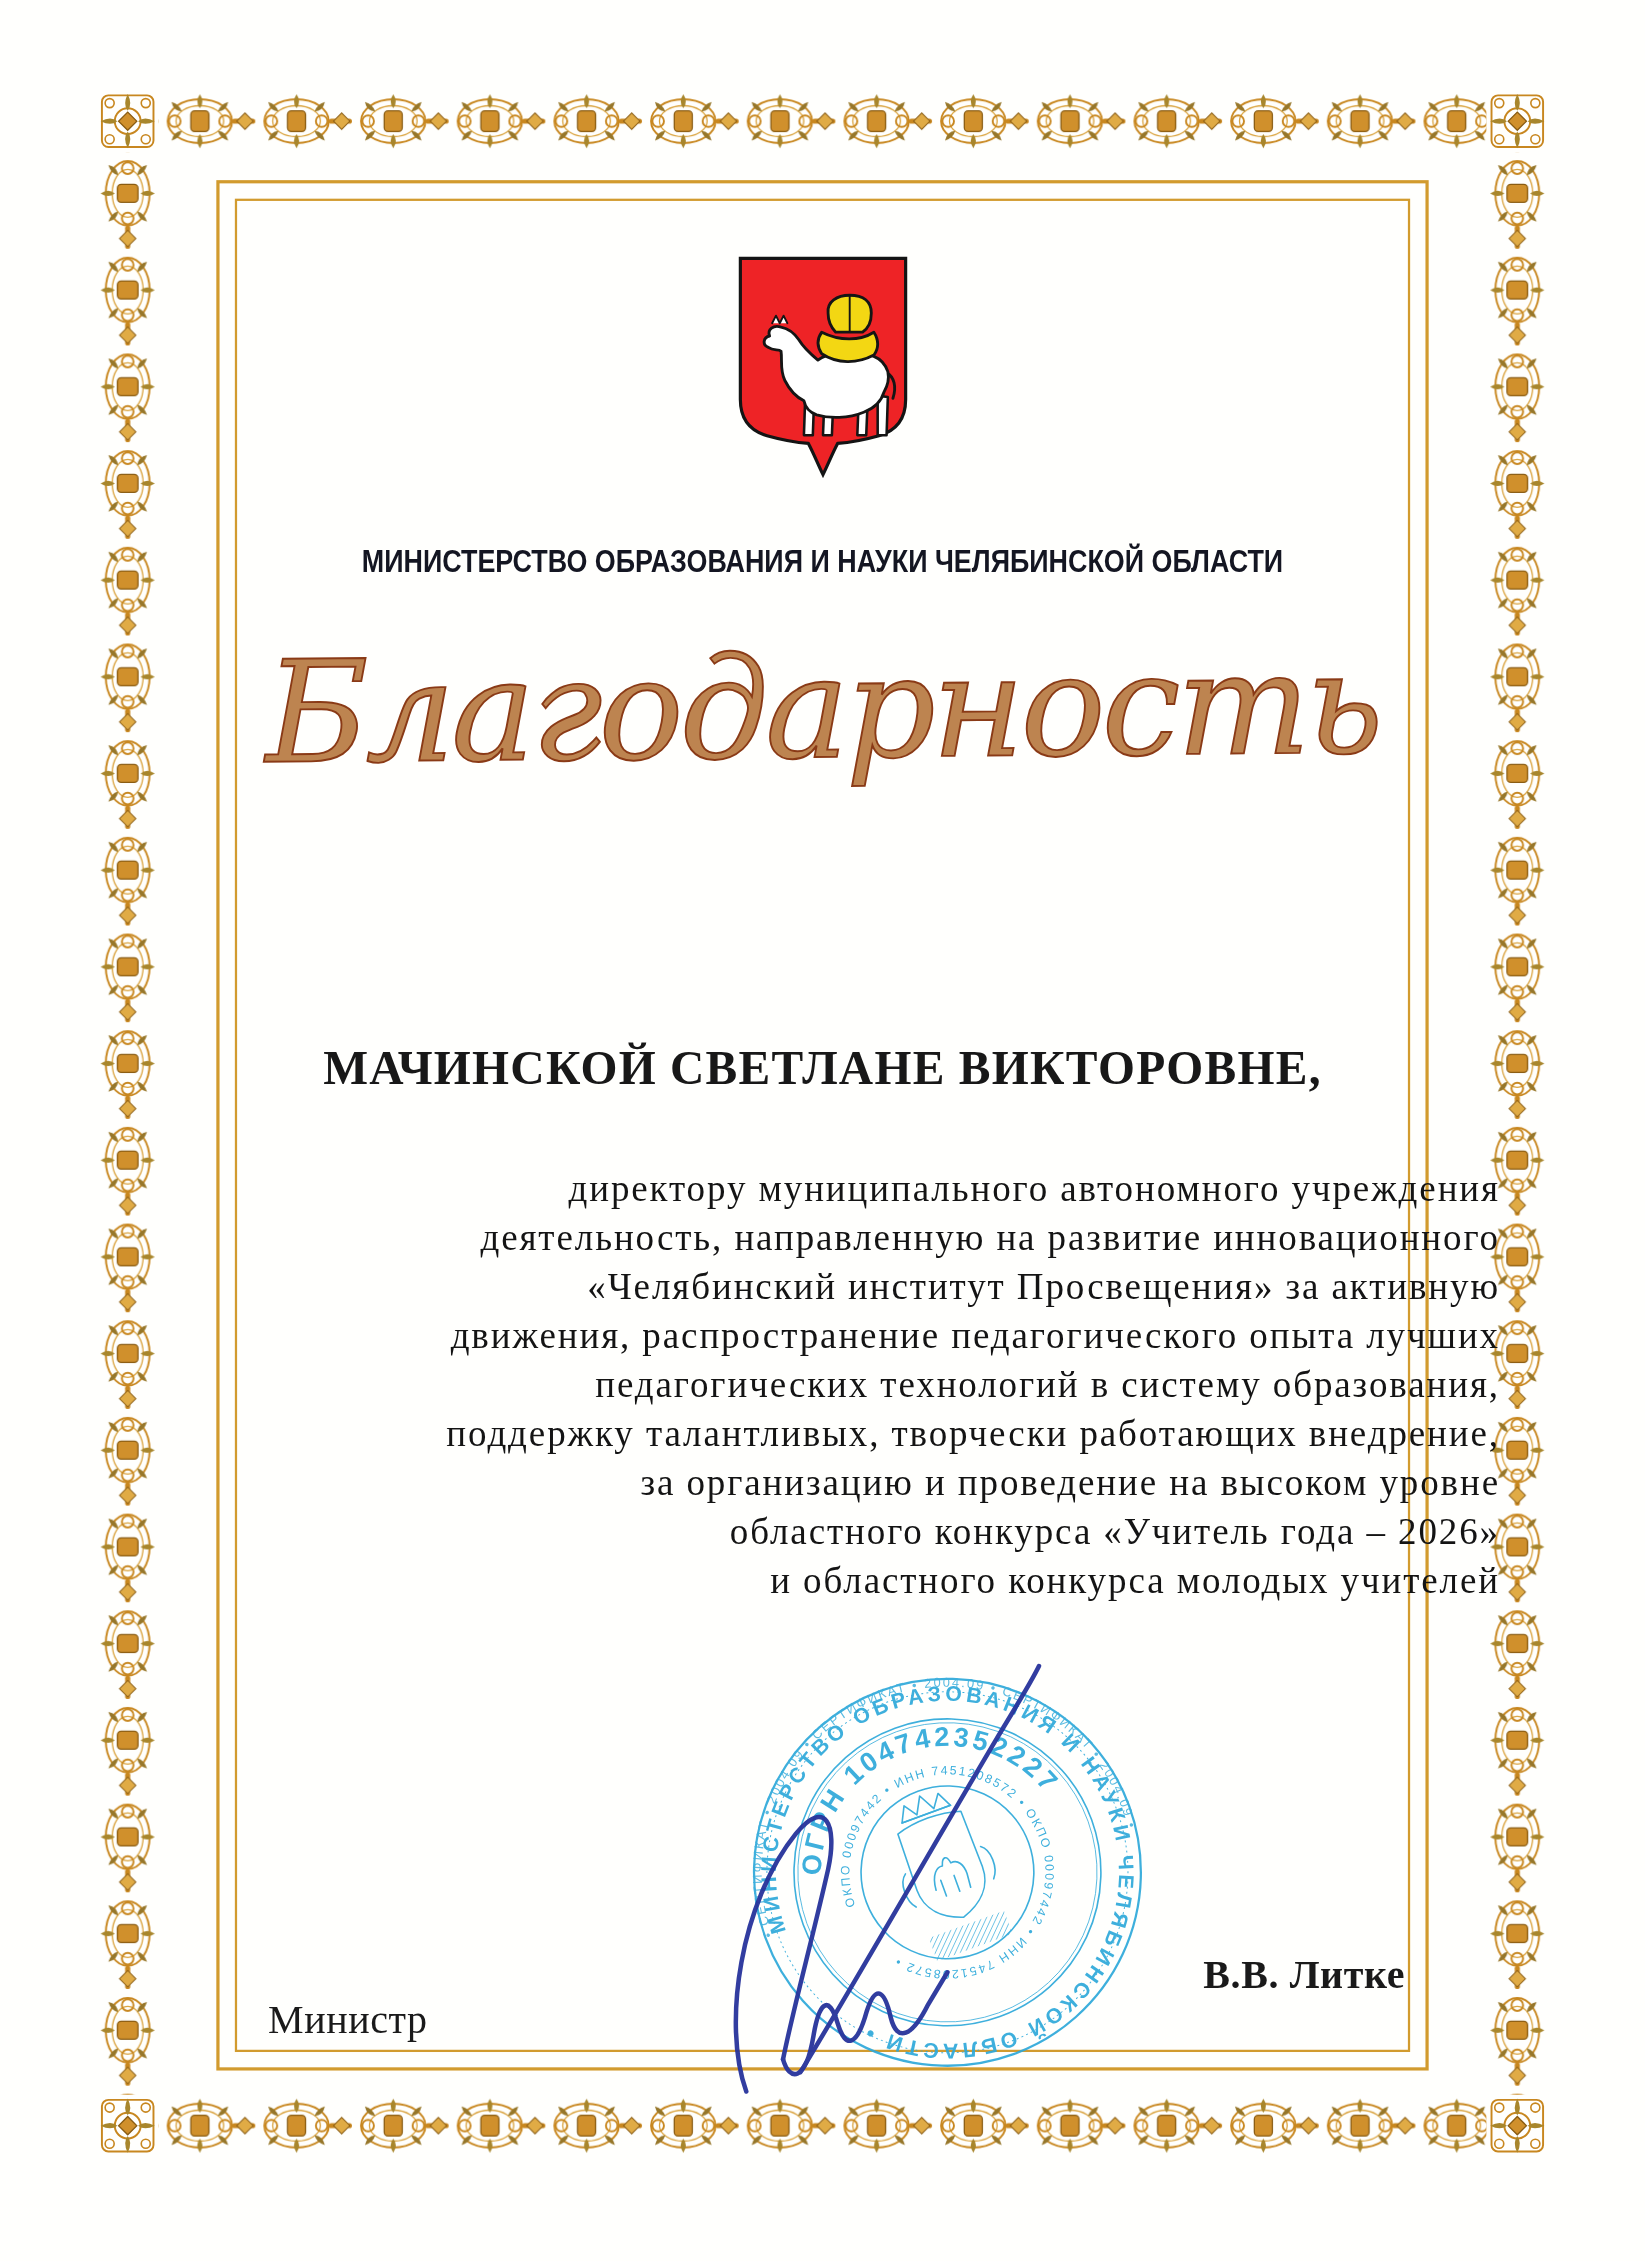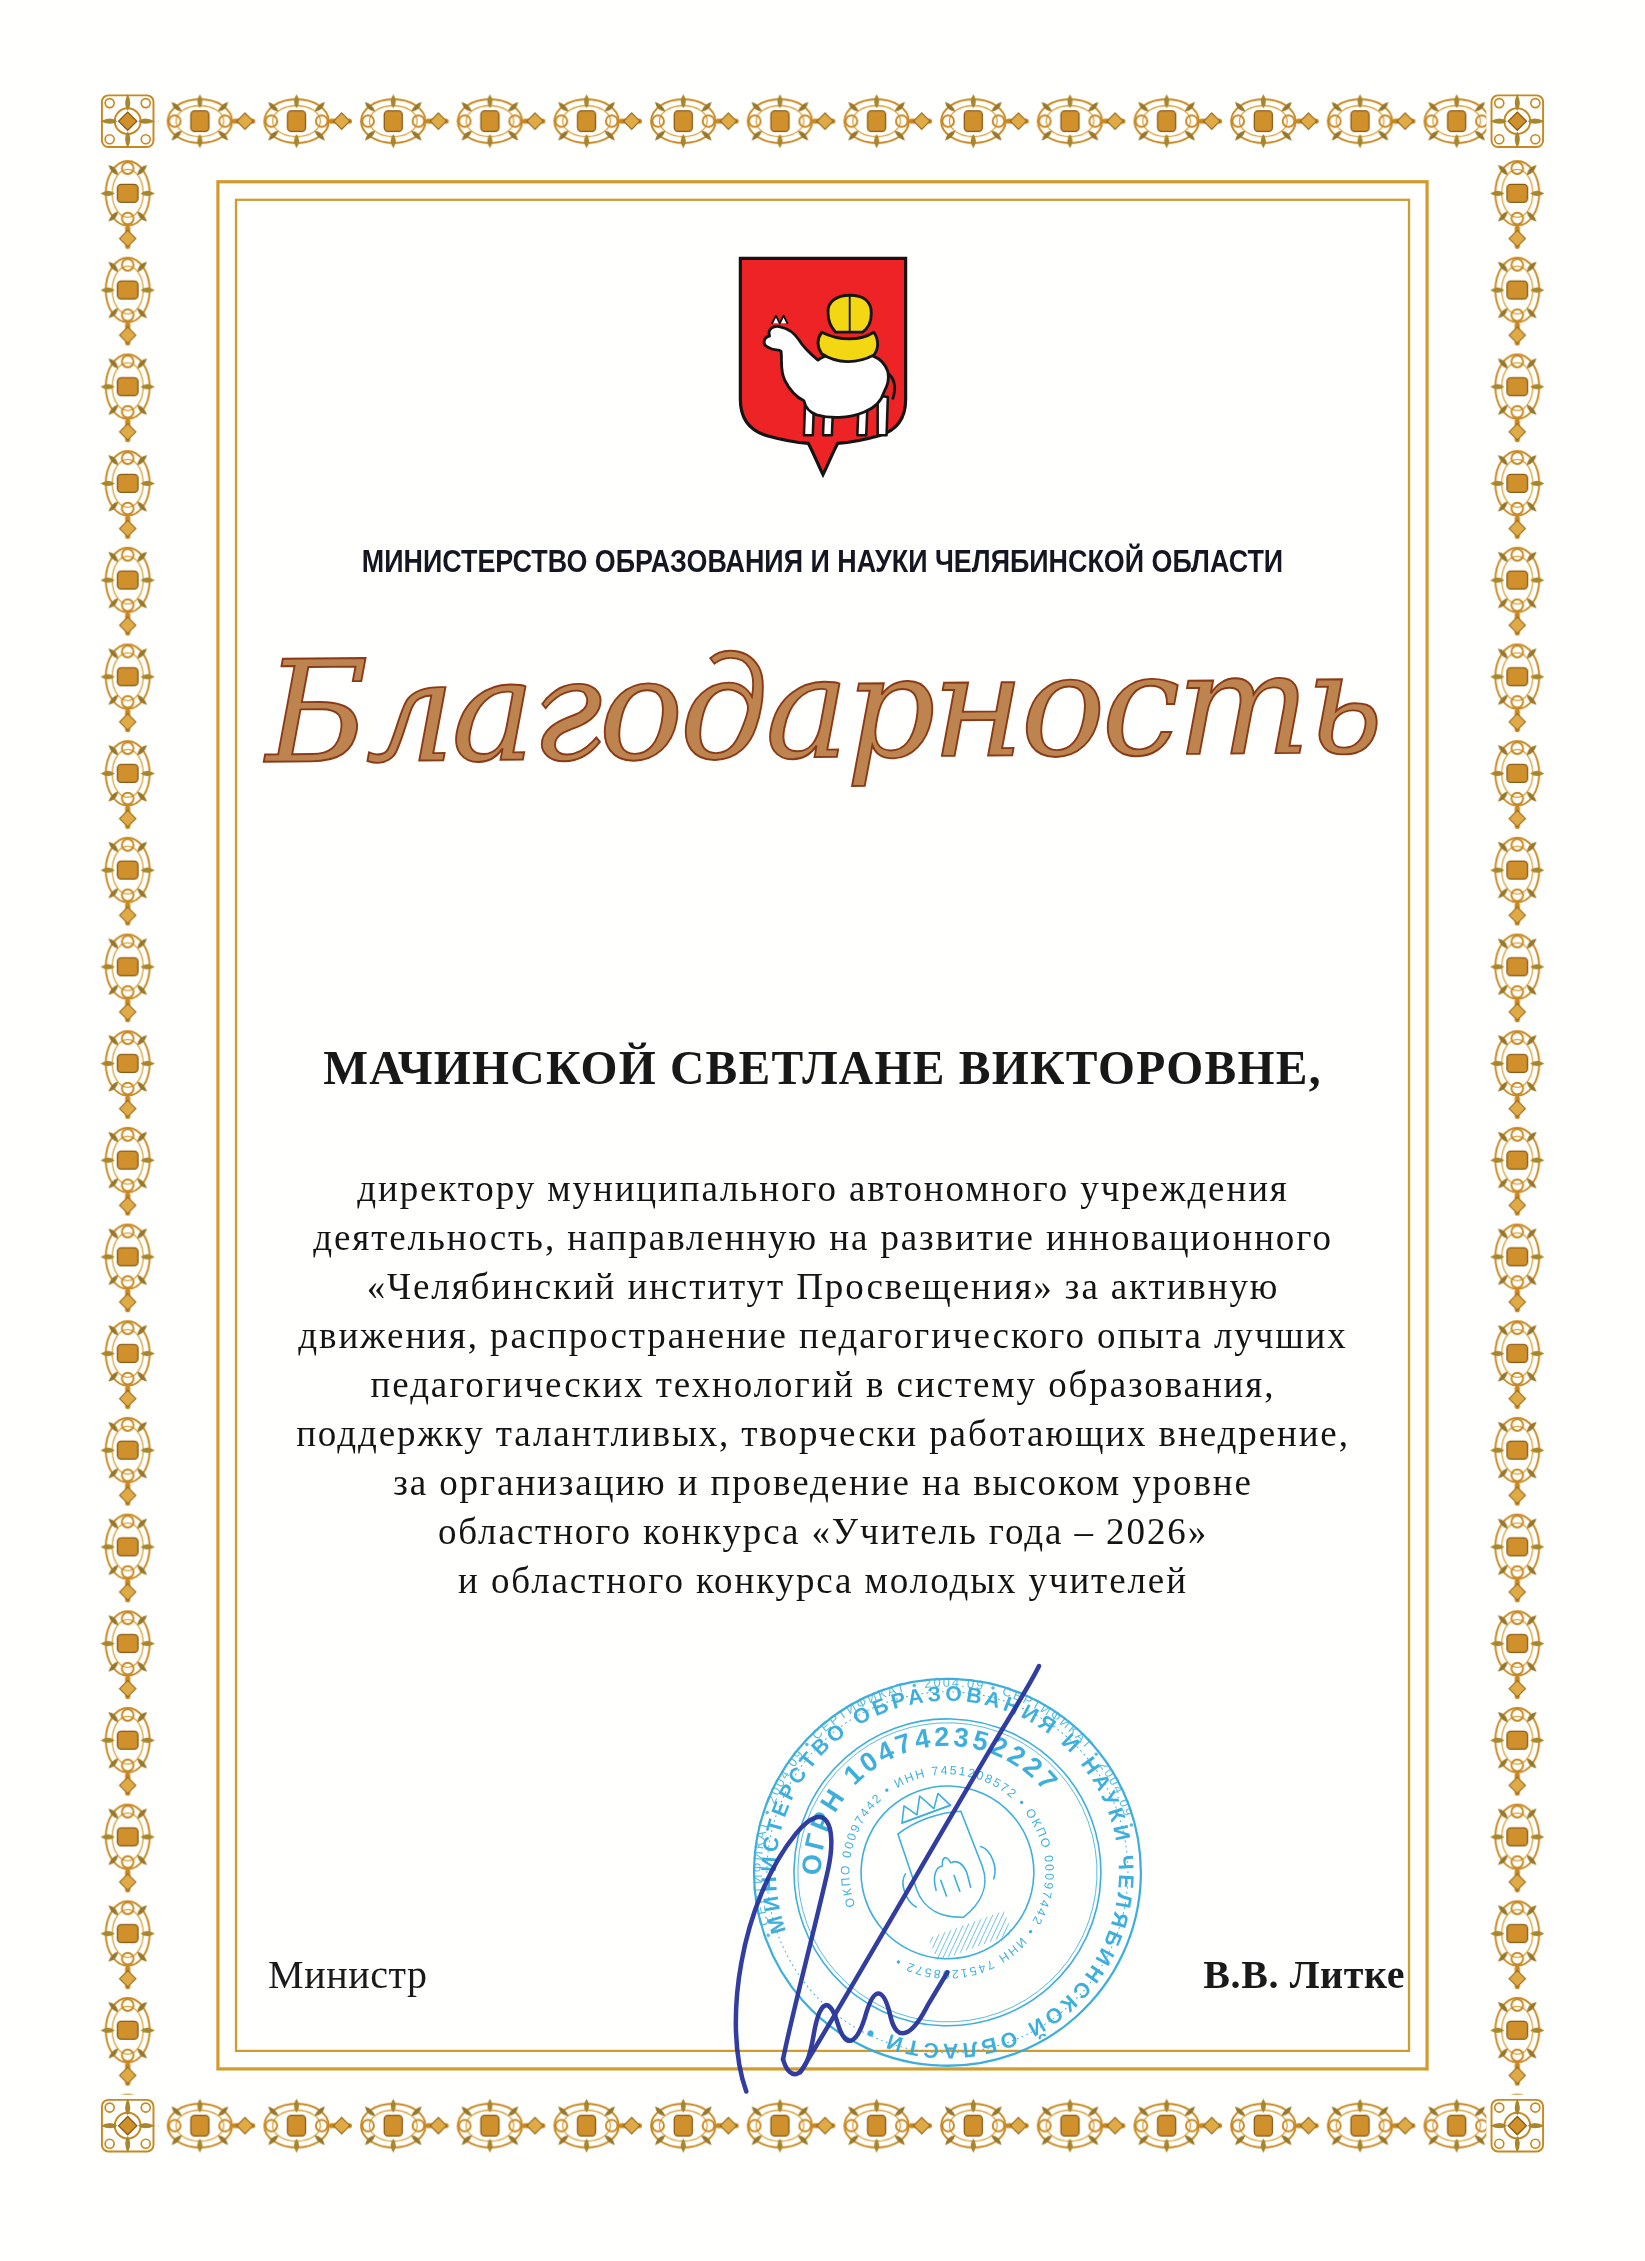--- a/index.html
+++ b/index.html
@@ -23,28 +23,28 @@
     font-size:141px;line-height:258px;letter-spacing:-3.9px;
     color:#bd8450;-webkit-text-stroke:1.9px #8a3a16;
     transform:rotate(-0.5deg);
   }
   .recipient-name{
     left:0;top:1039px;width:1645px;text-align:center;
     font-weight:bold;font-size:49px;letter-spacing:1.3px;color:#181818;
     transform:scaleX(0.97);
   }
   .body-text{
-    left:146px;top:1164px;width:1354px;text-align:center;
+    left:146px;top:1164px;width:1354px;text-align:right;
     font-size:37px;line-height:49px;letter-spacing:1.9px;color:#141414;
   }
   .body-text .line{white-space:nowrap;}
   .footer-label{
     top:1951px;font-size:40px;color:#1a1a1a;letter-spacing:0.6px;
   }
-  .minister-label{left:268px;}
+  .minister-label{left:268px;margin-top:45px;}
   .signer-name{right:240px;font-weight:bold;}
   #stamp-signature-svg{left:696px;top:1637px;width:490px;height:490px;}
   .stamp-text{font-family:"Liberation Sans", sans-serif;}
 </style>
 </head>
 <body>
 
 <svg id="border-svg" class="abs" xmlns="http://www.w3.org/2000/svg" xmlns:xlink="http://www.w3.org/1999/xlink" viewBox="0 0 2552 3508" width="1645" height="2261">
   <defs>
     <g id="tileH">

